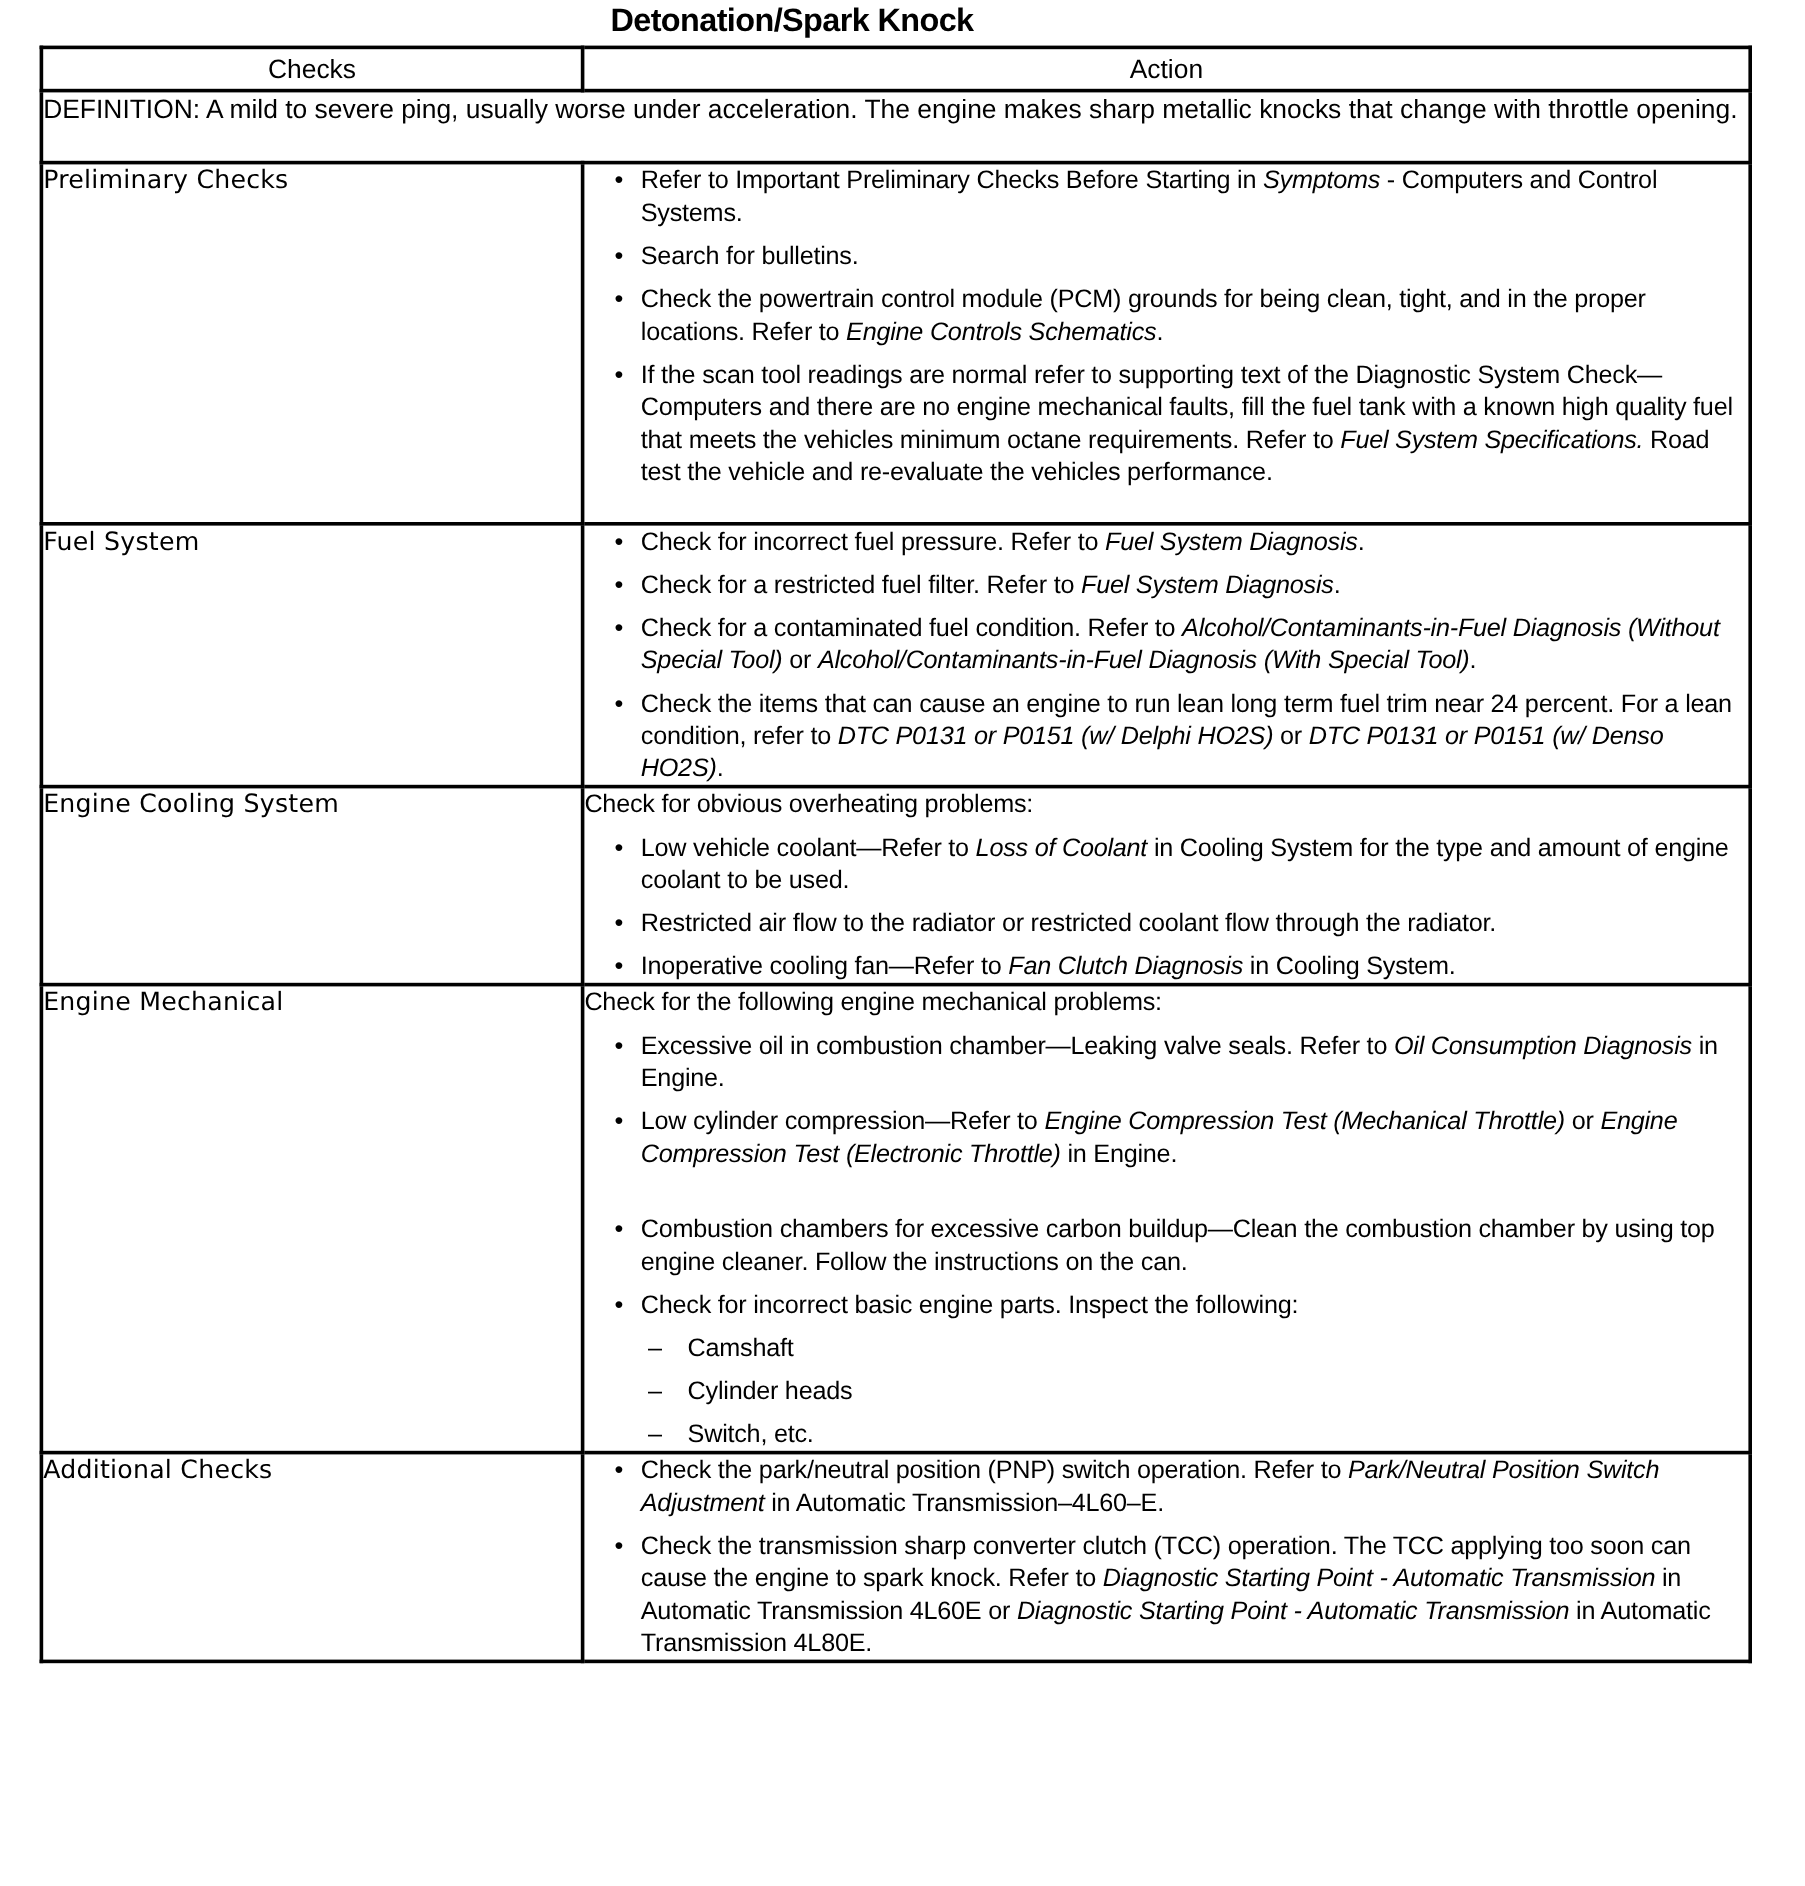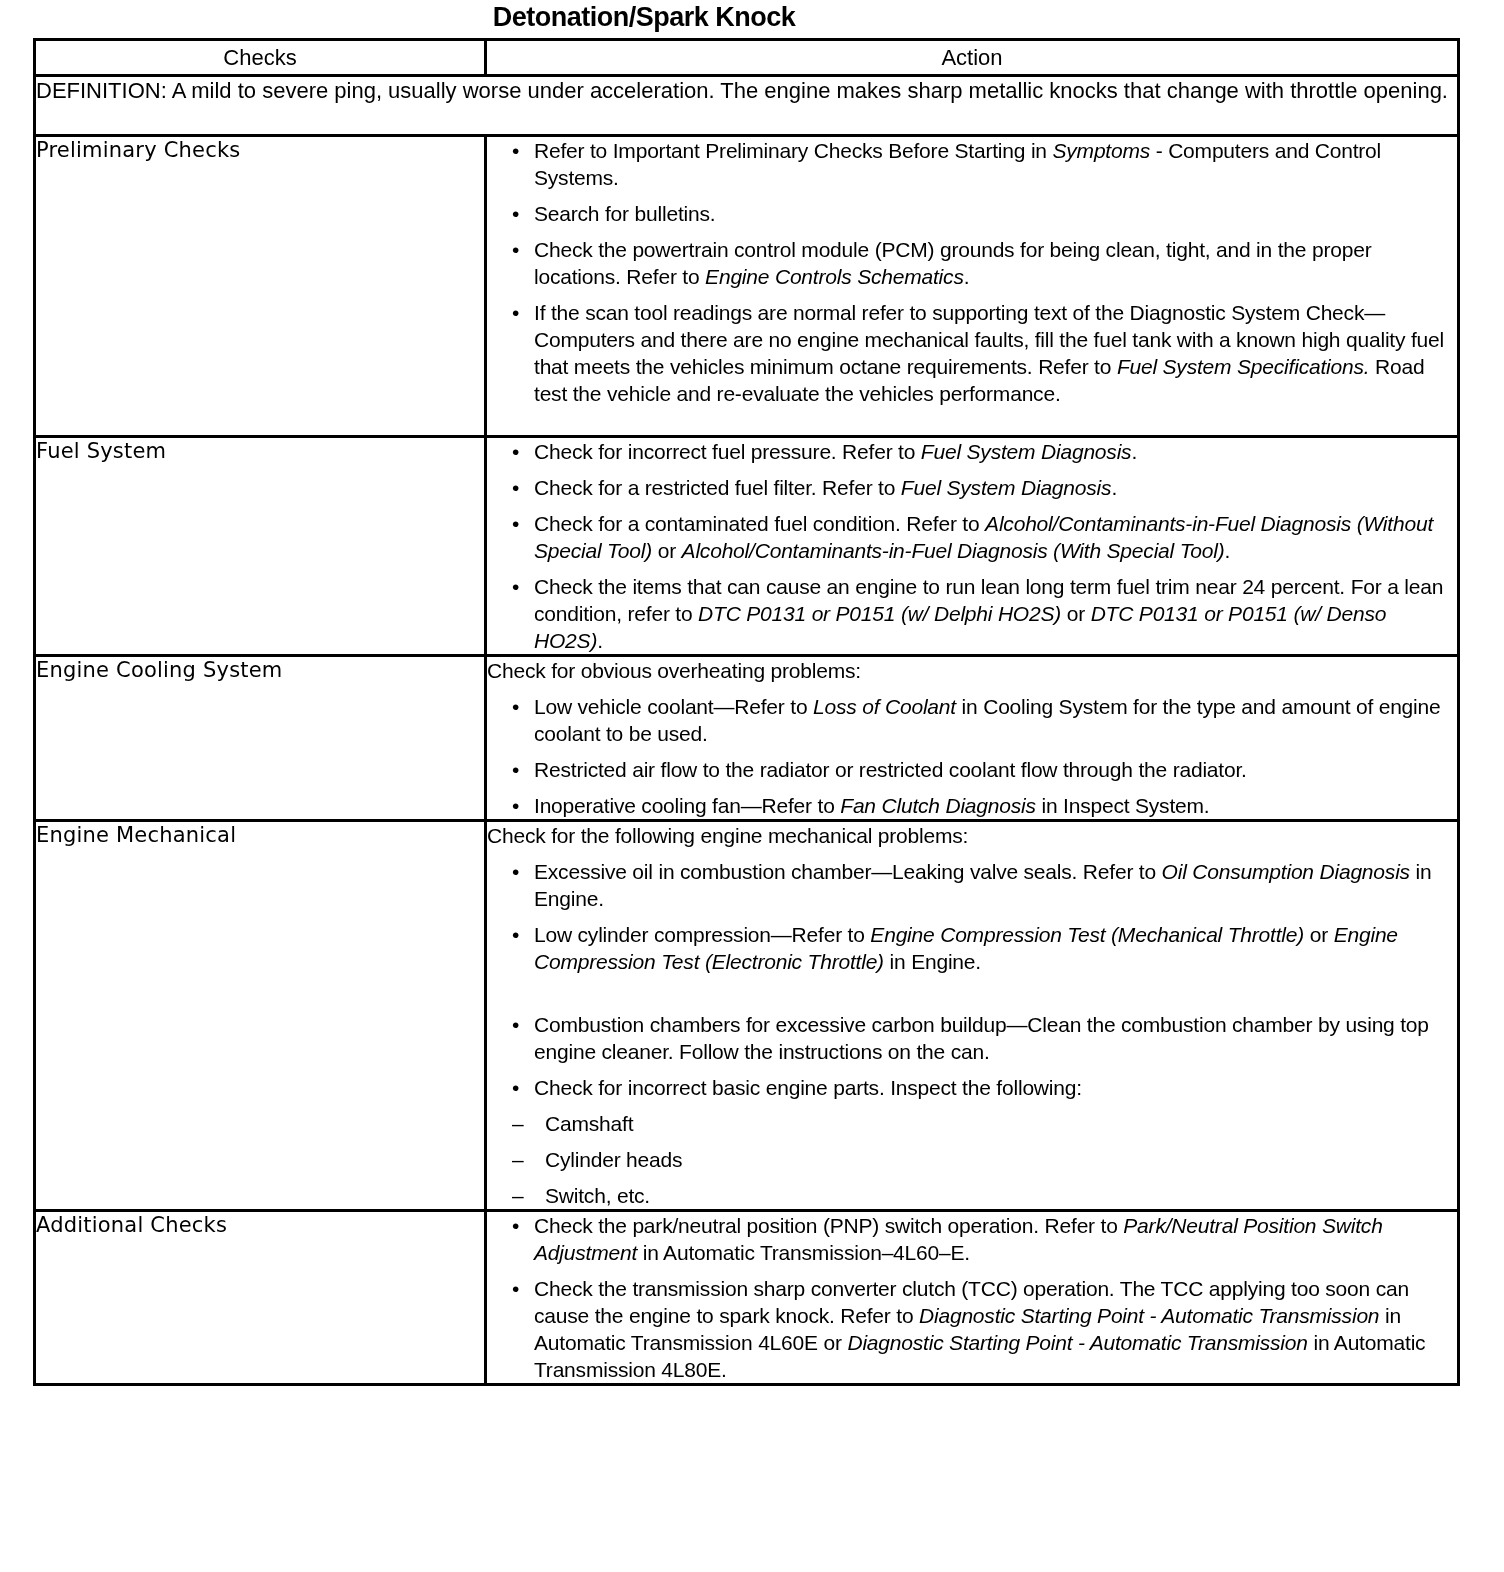--- a/index.html
+++ b/index.html
@@ -1,17 +1,17 @@
 <!DOCTYPE html>
 <html><head>
 <meta charset="utf-8">
 <style>
   html, body { margin:0; padding:0; background:#ffffff; }
   body { width:1504px; height:1572px; position:relative; overflow:hidden; color:#000; font-family:"Liberation Sans", sans-serif; }
-  .title { position:absolute; left:0; top:0; width:1288px; text-align:center; font-weight:bold; font-size:27px; line-height:34px; letter-spacing:-0.5px; }
+  .title { position:absolute; left:16px; top:0; width:1288px; text-align:center; font-weight:bold; font-size:27px; line-height:34px; letter-spacing:-0.5px; }
   table.knock { position:absolute; left:33px; top:38px; width:1424px; border-collapse:collapse; table-layout:fixed; }
   table.knock td, table.knock th { border:3px solid #000; vertical-align:top; padding:0; }
   col.c1 { width:451px; }
   col.c2 { width:973px; }
   th { font-size:22px; font-weight:normal; height:33px; line-height:33px; text-align:center; }
   .def { font-size:22px; line-height:27px; padding:5px 14px 4px 18px; height:60px; box-sizing:border-box; }
   .lbl { font-size:22px; line-height:27px; padding:7px 18px; font-family:"DejaVu Sans", sans-serif; font-size:21px; letter-spacing:0.2px; }
   .act { font-size:21px; line-height:27px; padding:6px 14px 6px 12px; letter-spacing:-0.2px; }
   .act .intro { padding-left:0; margin-bottom:9px; }
   ul.b { list-style:none; margin:0; padding:0; }
@@ -68,35 +68,35 @@
   </tr>
 
 
   <tr>
     <td class="lbl">Engine Cooling System</td>
     <td class="act">
       <div class="intro">Check for obvious overheating problems:</div>
       <ul class="b">
         <li><span>Low vehicle coolant—Refer to </span><i>Loss of Coolant</i><span> in Cooling  System for the type and amount of engine coolant to be used.</span></li>
         <li><span>Restricted air flow to the radiator or restricted coolant flow through the radiator.</span></li>
-        <li><span>Inoperative cooling fan—Refer to </span><i>Fan Clutch Diagnosis</i><span> in Inspect  System.</span></li>
+        <li><span>Inoperative cooling fan—Refer to </span><i>Fan Clutch Diagnosis</i><span> in Cooling  System.</span></li>
       </ul>
     </td>
   </tr>
 
   <tr>
     <td class="lbl">Engine Mechanical</td>
     <td class="act">
       <div class="intro">Check for the following engine mechanical problems:</div>
       <ul class="b">
         <li><span>Excessive oil in combustion chamber—Leaking valve seals. Refer to </span><i>Oil Consumption Diagnosis</i><span> in Engine.</span></li>
         <li><span>Low cylinder compression—Refer to </span><i>Engine Compression Test (Mechanical Throttle)</i><span> or </span><i>Engine Compression Test (Electronic Throttle)</i><span> in Engine.</span></li>
         <li class="gap"><span>Combustion chambers for excessive carbon buildup—Clean the combustion chamber by using top engine cleaner. Follow the instructions on the can.</span></li>
         <li><span>Check for incorrect basic engine parts. Inspect the following:</span>
-          <ul class="d" style="margin-left:-47px;">
+          <ul class="d" style="margin-left:-47px;padding-left:28px;">
             <li>Camshaft</li>
             <li>Cylinder heads</li>
             <li style="margin-bottom:0;">Switch, etc.</li>
           </ul>
         </li>
       </ul>
     </td>
   </tr>
 
   <tr>

